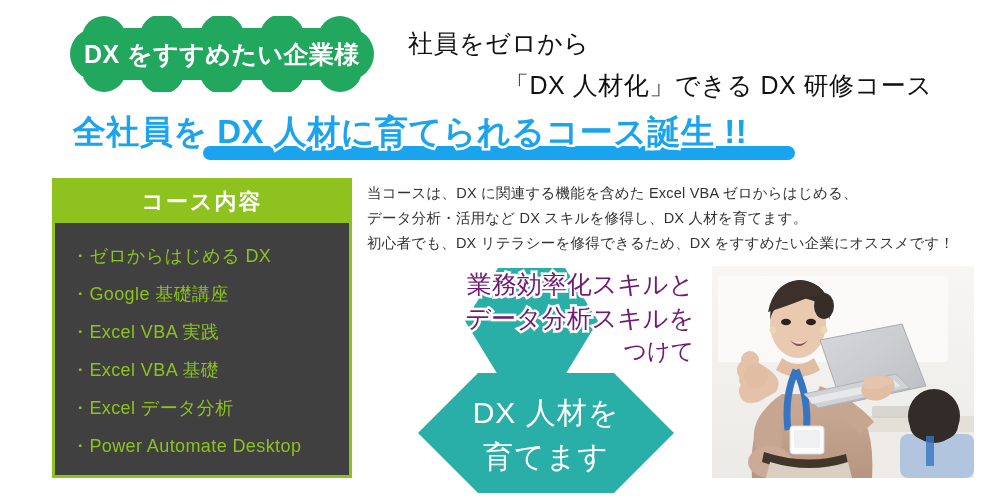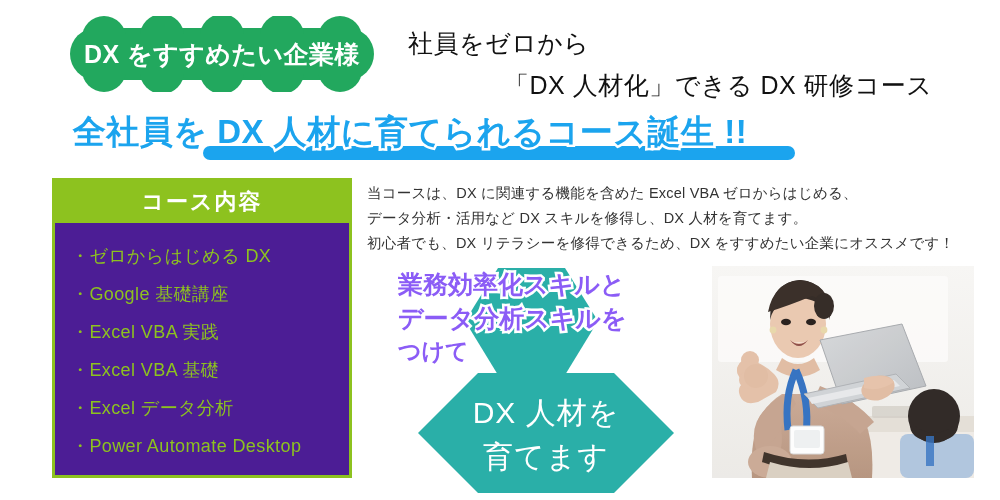--- a/index.html
+++ b/index.html
@@ -36,43 +36,43 @@
     position:absolute;left:0;top:0;width:820px;text-align:center;
     font-size:33px;font-weight:700;line-height:44px;letter-spacing:.5px;
     color:#1ba4ee;white-space:nowrap;
     -webkit-text-stroke:5px #ffffff;
     paint-order:stroke fill;
   }
 
   
   .course-box{
     position:absolute;left:52px;top:178px;width:300px;height:300px;
-    border:3px solid #8dc21f;background:#4c1d95;box-sizing:border-box;
+    border:3px solid #8dc21f;background:#404040;box-sizing:border-box;
   }
   .course-head{
     height:42px;background:#8dc21f;color:#fff;
     display:flex;align-items:center;justify-content:center;
     font-size:22px;font-weight:700;letter-spacing:2px;
   }
   .course-list{padding:14px 0 0 16px;}
   .course-item{
     color:#8dc21f;font-size:18px;line-height:38px;letter-spacing:.4px;
     white-space:nowrap;
   }
 
   
   .desc{position:absolute;left:367px;top:181px;width:632px;color:#333;}
   .desc div{font-size:14.5px;line-height:25px;letter-spacing:.2px;white-space:nowrap;}
 
   
   .hex-wrap{position:absolute;left:398px;top:255px;width:296px;height:245px;}
   .hex-wrap svg{position:absolute;left:0;top:0;}
   .hex-top-text{
-    position:absolute;left:0;top:12px;width:296px;text-align:left;
-    color:#8b5cf6;font-weight:700;white-space:nowrap;
+    position:absolute;left:0;top:12px;width:296px;text-align:right;
+    color:#701a75;font-weight:400;white-space:nowrap;
     -webkit-text-stroke:5px #ffffff;paint-order:stroke fill;
   }
   .hex-top-text .t1{font-size:25px;line-height:34px;display:block;}
   .hex-top-text .t2{font-size:25px;line-height:34px;display:block;}
   .hex-top-text .t3{font-size:23px;line-height:32px;display:block;}
   .hex-bot-text{
     position:absolute;left:0;top:136px;width:296px;text-align:center;
     color:#ffffff;font-weight:400;white-space:nowrap;
   }
   .hex-bot-text .b1{font-size:30px;line-height:44px;display:block;letter-spacing:1px;}

